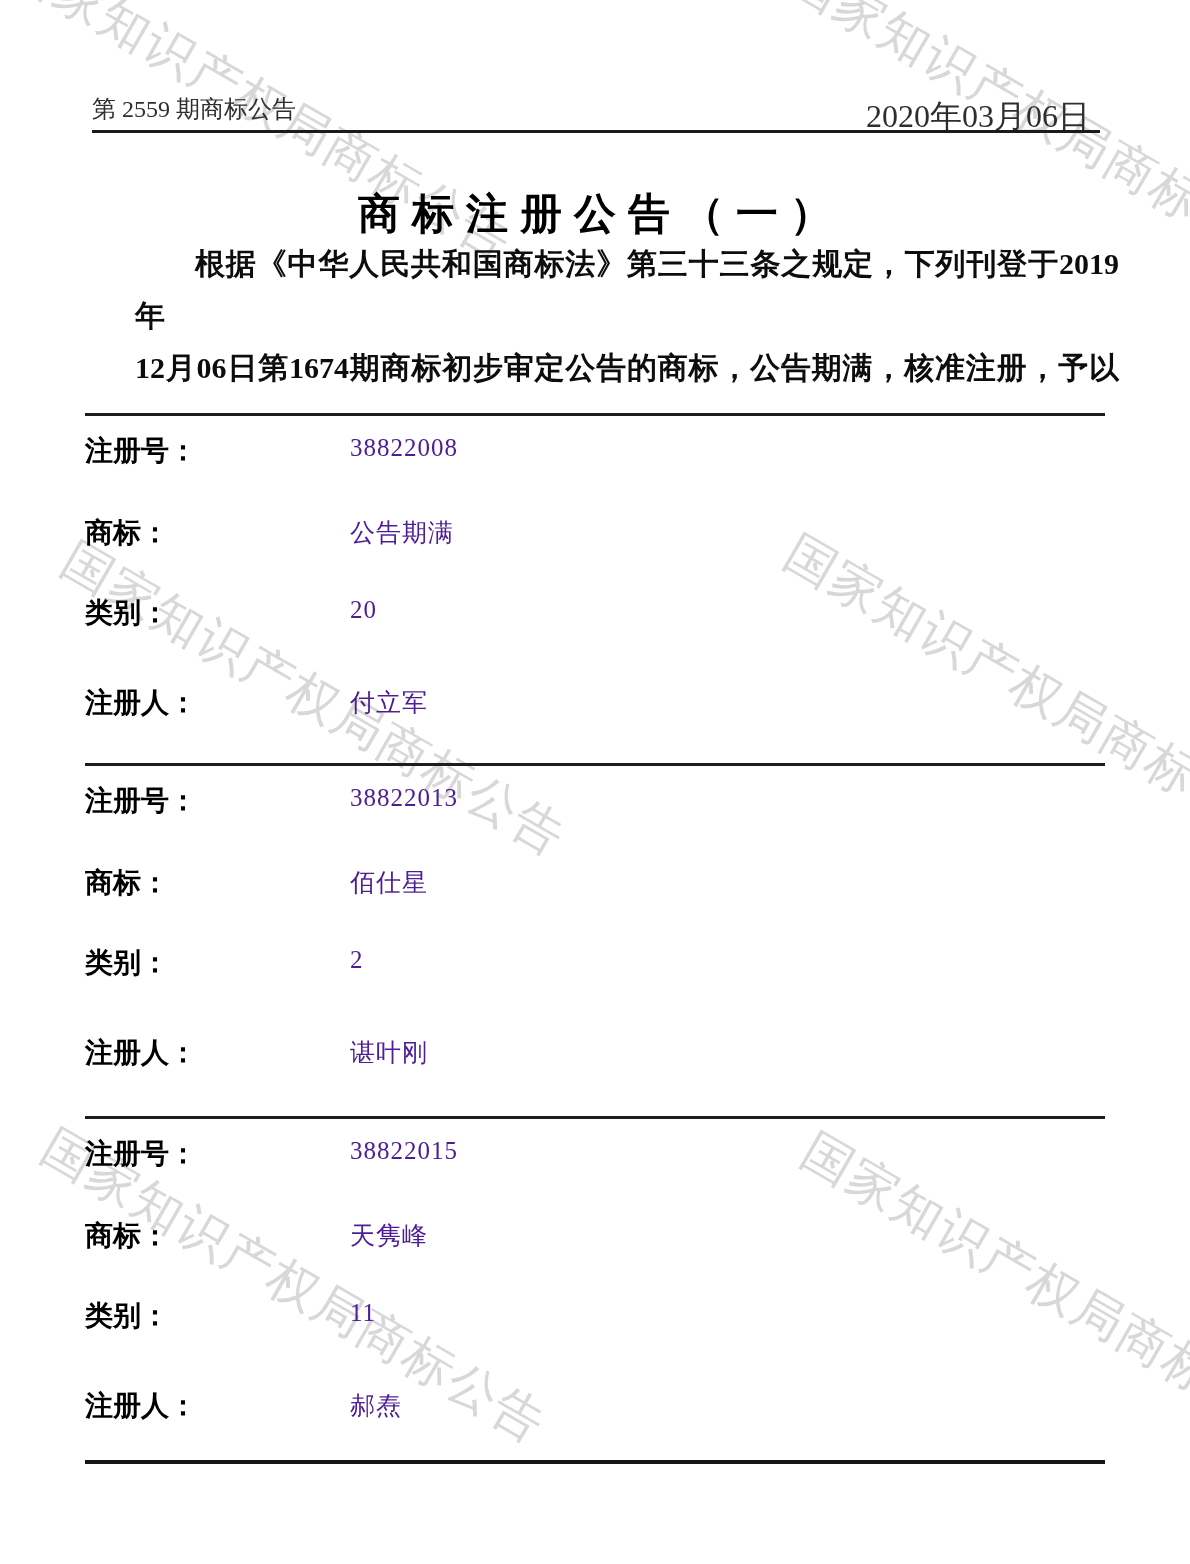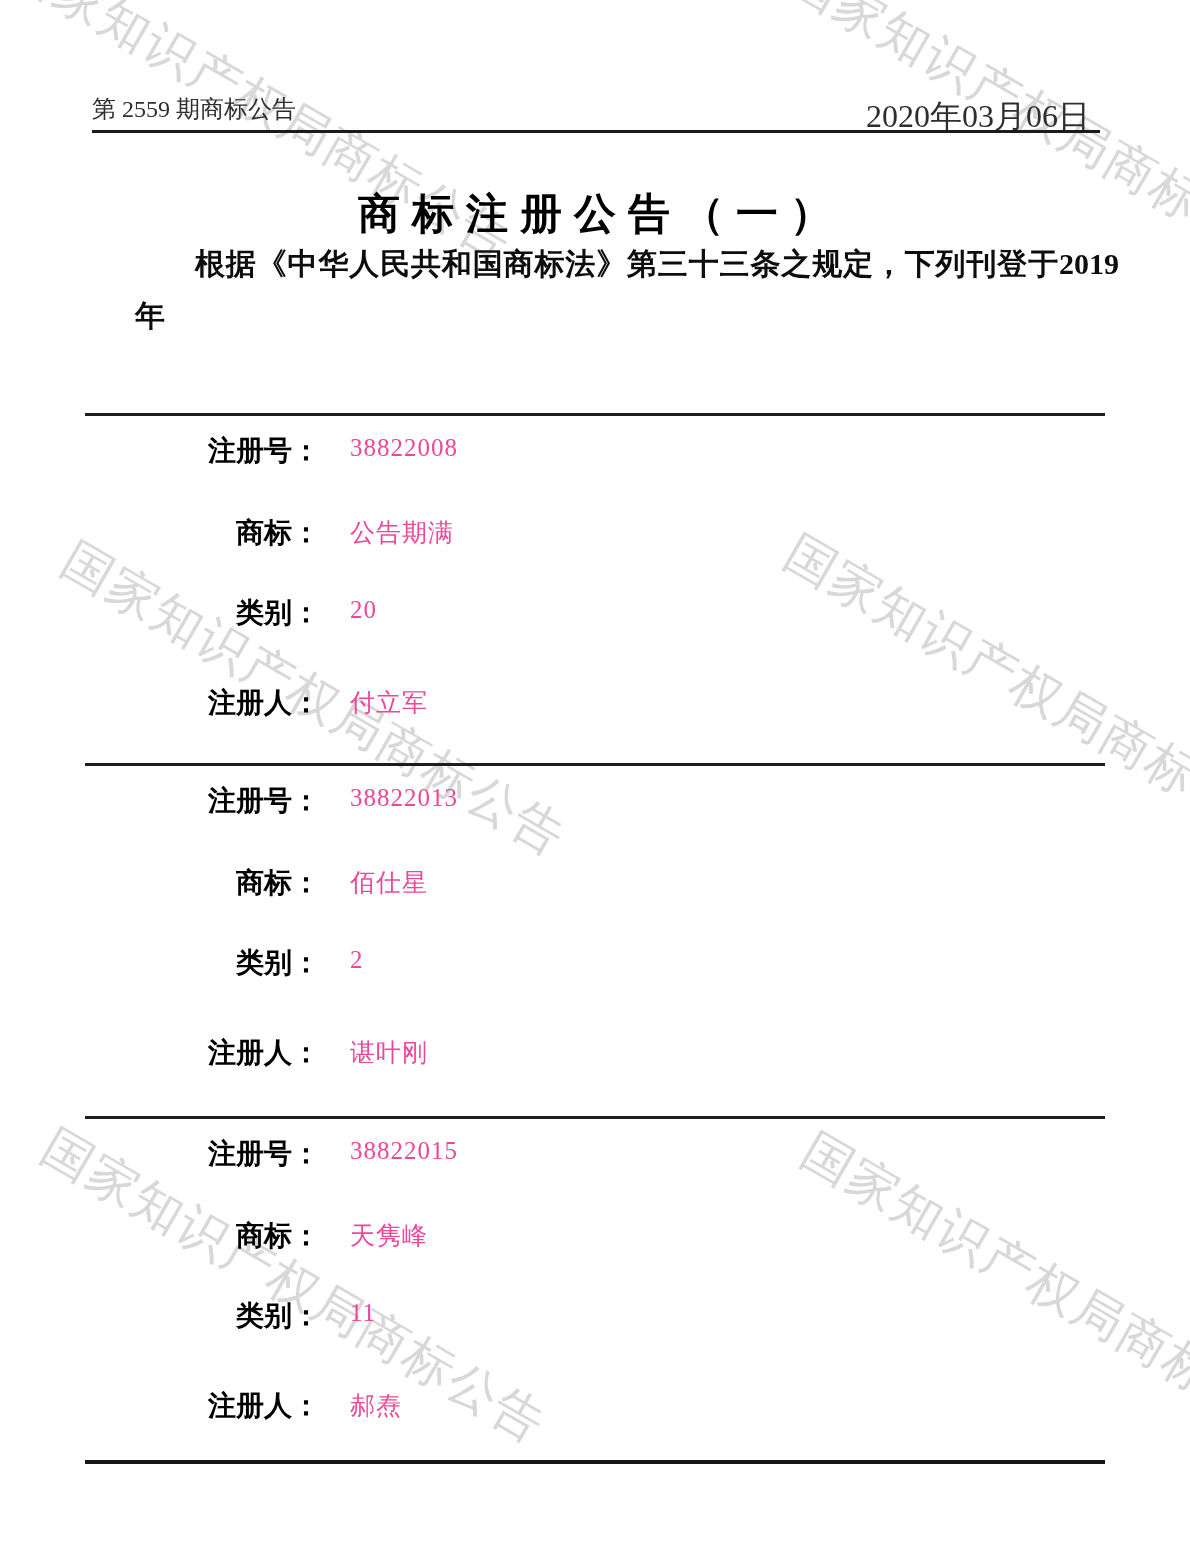--- a/index.html
+++ b/index.html
@@ -71,28 +71,28 @@
     border-top:3px solid #1d1d1d;
   }
   .entry-row{
     position:absolute;left:0;
     width:100%;height:36px;
     display:flex;align-items:flex-start;
   }
   .fld-label{
     display:inline-block;
     width:235px;
-    text-align:right;
+    text-align:left;
     font-size:28px;font-weight:bold;color:#000;
     white-space:nowrap;
   }
   .fld-value{
     display:inline-block;
     margin-left:30px;
-    font-size:25px;color:#ec4899;
+    font-size:25px;color:#4c1d95;
     letter-spacing:1px;
     white-space:nowrap;
     padding-top:2px;
   }
   .row-1{top:16px}.row-2{top:98px}.row-3{top:178px}.row-4{top:268px}
   .e1{top:413px}.e2{top:763px}.e3{top:1116px}
   .bottom-rule{
     position:absolute;z-index:1;
     left:85px;top:1460px;
     width:1020px;height:4px;
@@ -112,20 +112,21 @@
   <div class="wm" style="left: 823px; top: 1118px; color: rgb(216, 216, 216);">国家知识产权局商标公告</div>
 
   <div class="hdr-issue">第 2559 期商标公告</div>
   <div class="hdr-date">2020年03月06日</div>
   <div class="hdr-rule"></div>
 
   <div class="doc-title">商标注册公告（一）</div>
 
   <div class="intro">
     <div class="intro-line indent stretch">根据《中华人民共和国商标法》第三十三条之规定，下列刊登于2019年</div>
+    <div class="intro-line stretch">12月06日第1674期商标初步审定公告的商标，公告期满，核准注册，予以</div>
   </div>
 
   <div class="entry e1">
     <div class="entry-row row-1">
       <span class="fld-label">注册号：</span>
       <span class="fld-value">38822008</span>
     </div>
     <div class="entry-row row-2">
       <span class="fld-label">商标：</span>
       <span class="fld-value">公告期满</span>

